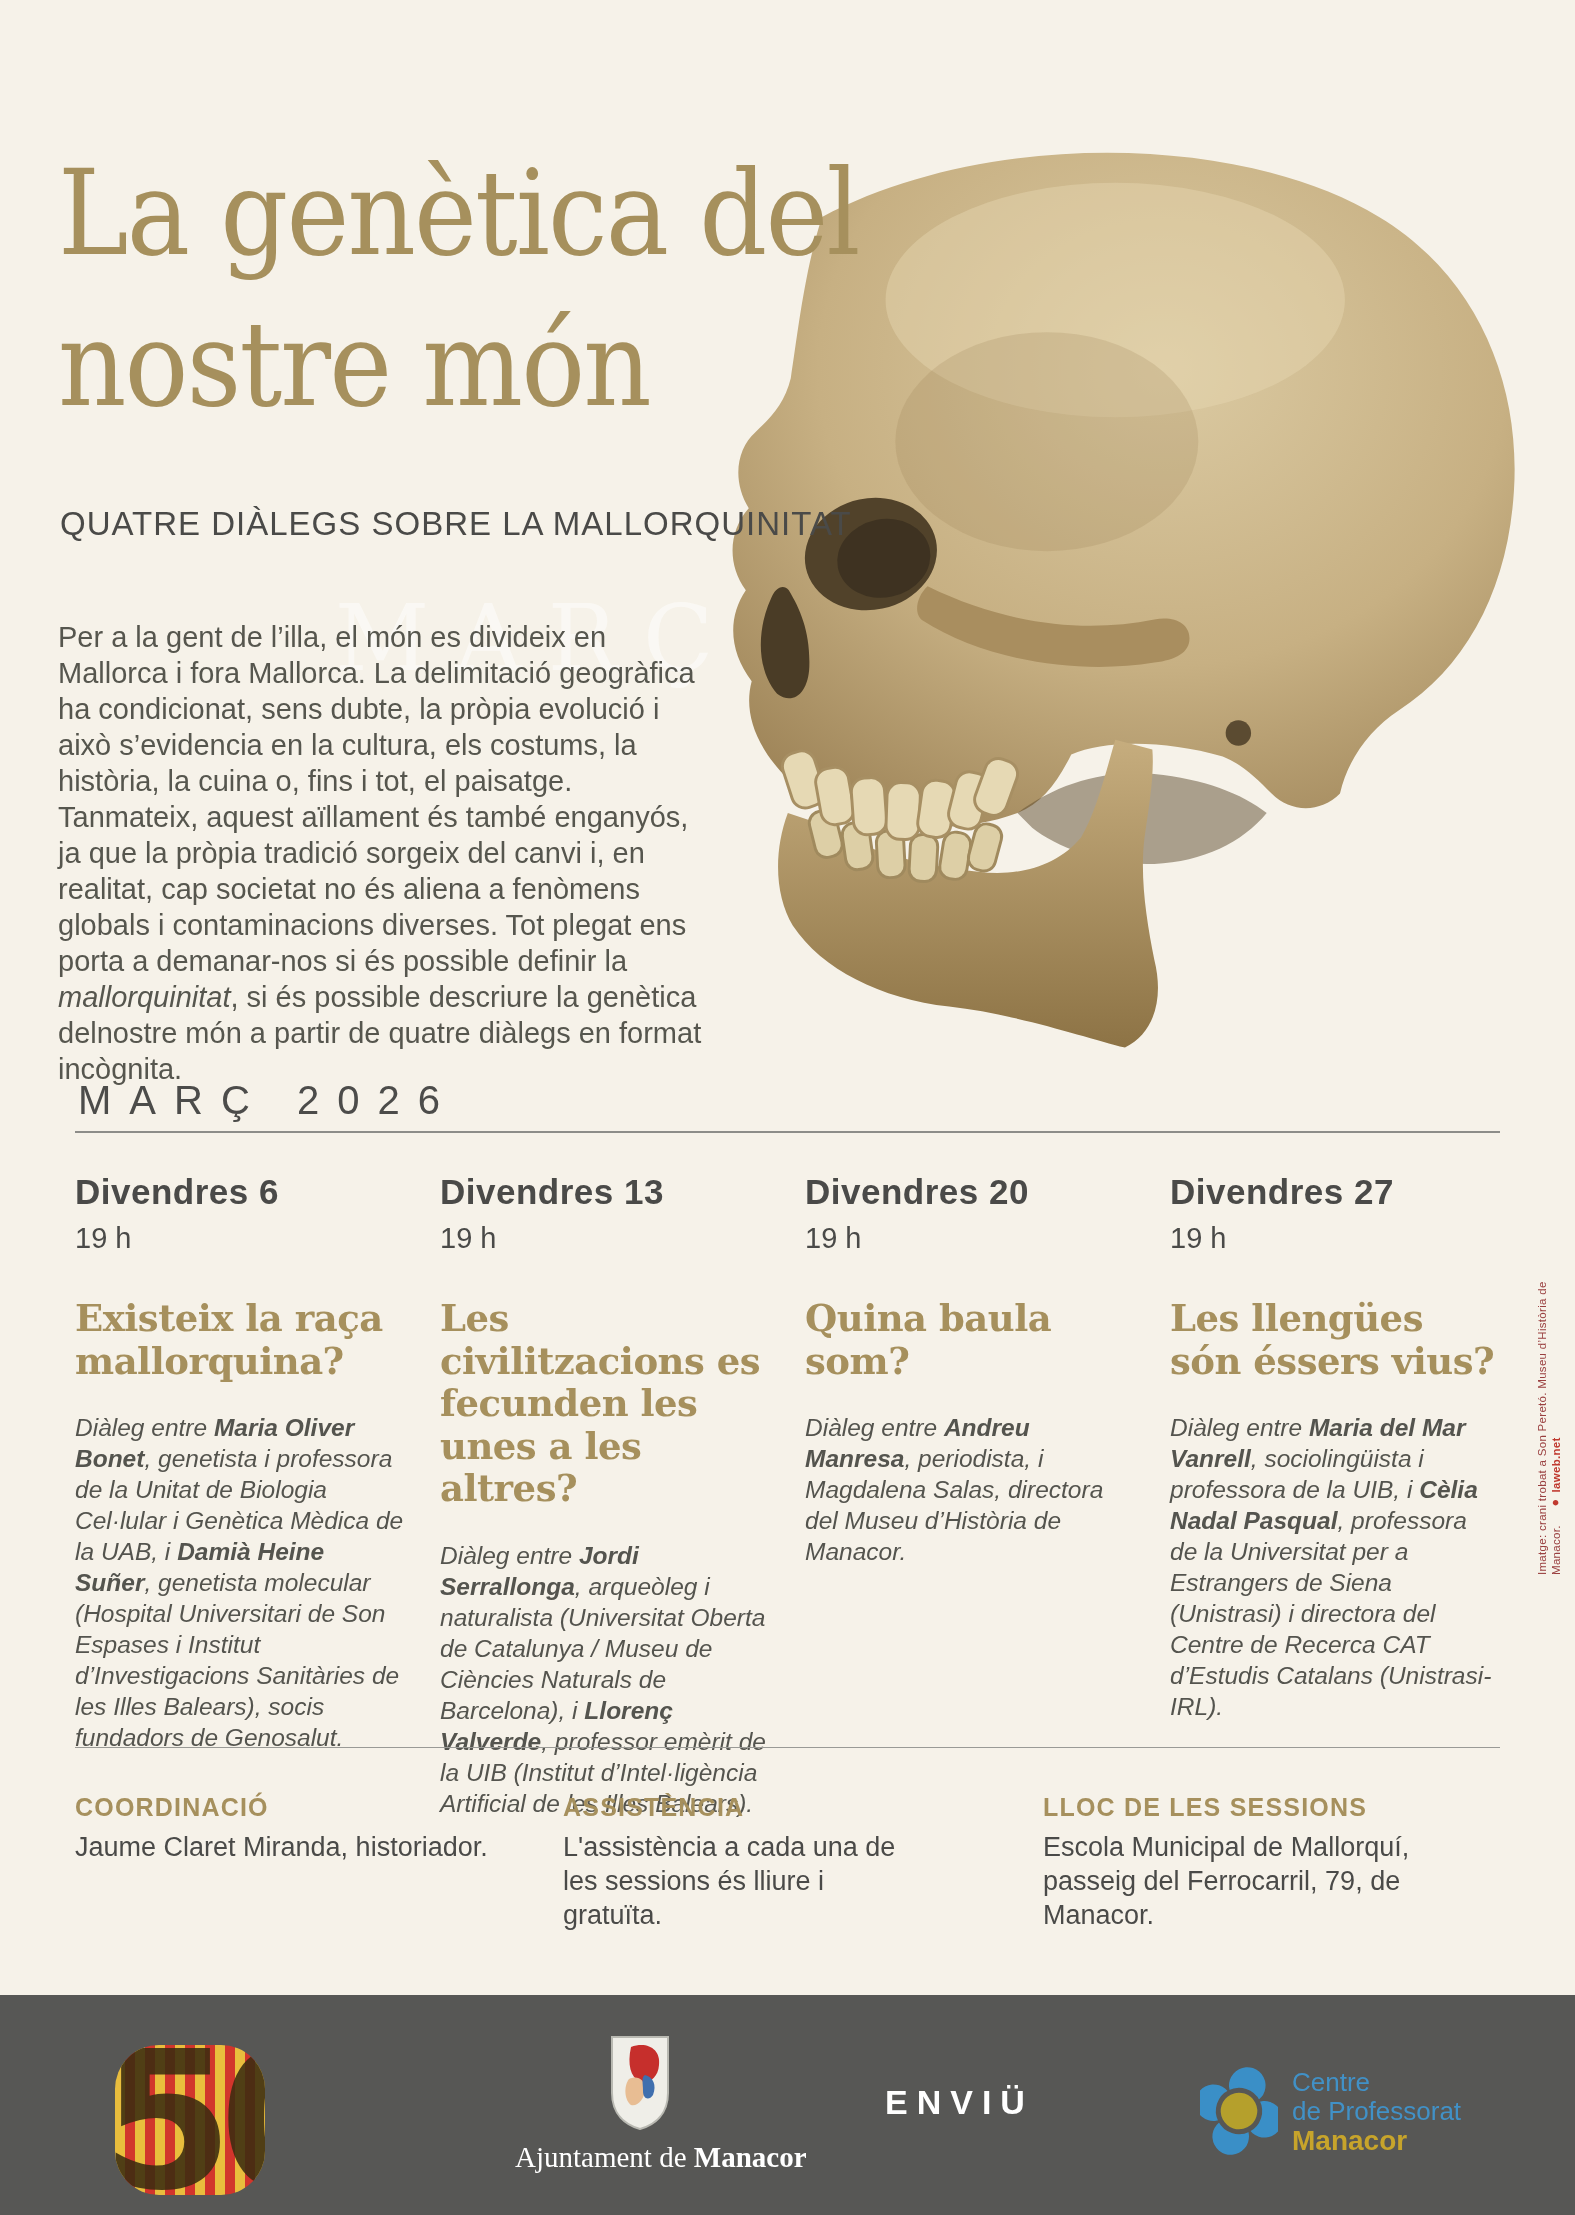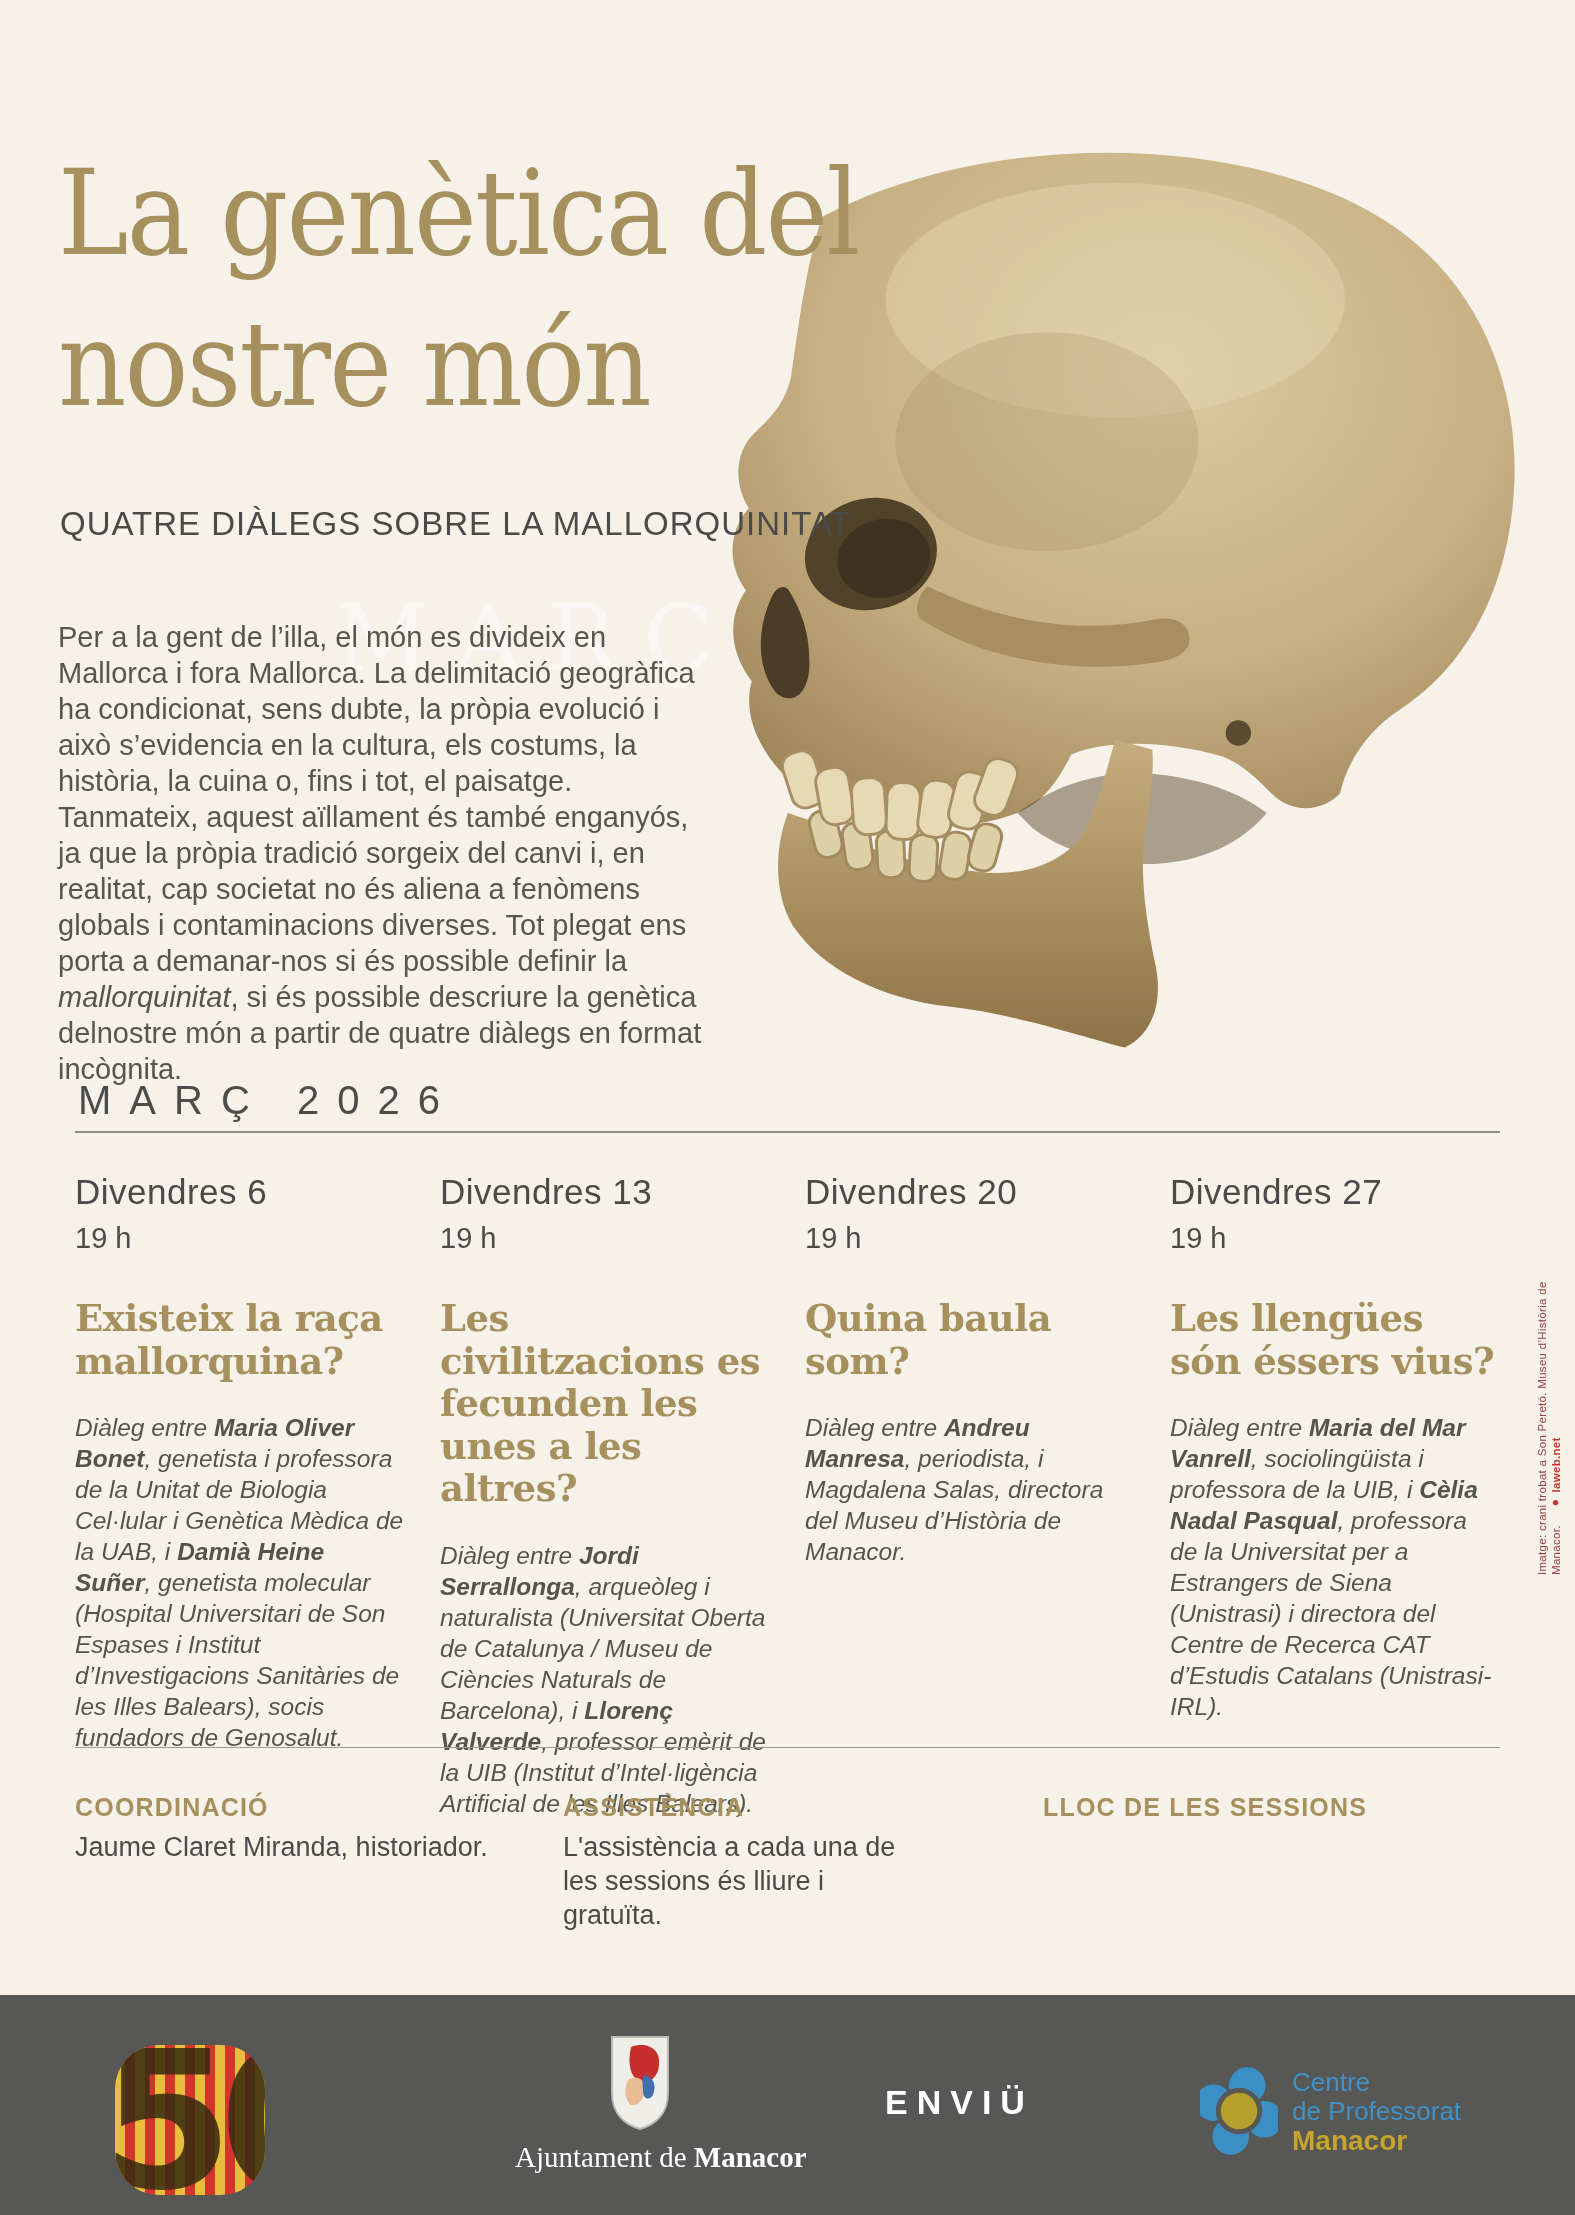--- a/index.html
+++ b/index.html
@@ -20,21 +20,21 @@
   .intro{position:absolute;left:58px;top:590px;width:652px;font-size:29px;line-height:36px;
          color:#56564e;z-index:3;}
   
   .skull{position:absolute;left:695px;top:128px;width:860px;height:945px;z-index:2;}
   
   .month{position:absolute;left:78px;top:1078px;font-size:40px;letter-spacing:18px;color:#4c4c4a;}
   .rule{position:absolute;left:75px;top:1131px;width:1425px;border-top:2px solid #8d8d89;}
   
   .sessions{position:absolute;left:75px;top:1172px;width:1425px;display:grid;
             grid-template-columns:repeat(4,330px);column-gap:35px;}
-  .s-day{font-size:35px;font-weight:normal;color:#4a4a48;letter-spacing:.5px;}
+  .s-day{font-size:35px;font-weight:bold;color:#4a4a48;letter-spacing:.5px;}
   .s-time{font-size:29px;color:#4a4a48;margin-top:10px;}
   .s-question{font-family:"DejaVu Serif",serif;font-weight:bold;font-size:37px;line-height:1.15;
               color:#a6905d;margin-top:42px;letter-spacing:-.5px;}
   .s-desc{font-size:24.5px;line-height:31px;font-style:italic;color:#54544e;margin-top:30px;}
   
   .info-rule{position:absolute;left:75px;top:1747px;width:1425px;border-top:1.5px solid #9a9a96;}
   .info{position:absolute;left:75px;top:1793px;width:1425px;display:grid;
         grid-template-columns:488px 480px 457px;}
   .info h4{margin:0 0 8px 0;font-size:25px;letter-spacing:1.2px;color:#a6905d;}
   .info p{margin:0;font-size:27px;line-height:34px;color:#4a4a48;max-width:440px;}
@@ -187,20 +187,21 @@
     <div>
       <h4>COORDINACIÓ</h4>
       <p style="max-width:420px;">Jaume Claret Miranda, historiador.</p>
     </div>
     <div>
       <h4>ASSISTÈNCIA</h4>
       <p style="max-width:345px;">L'assistència a cada una de les sessions és lliure i gratuïta.</p>
     </div>
     <div>
       <h4>LLOC DE LES SESSIONS</h4>
+      <p style="max-width:450px;">Escola Municipal de Mallorquí, passeig del Ferrocarril, 79, de Manacor.</p>
     </div>
   </div>
 
   <div class="credit">
     <span>Imatge: crani trobat a Son Peretó. Museu d’Història de Manacor.</span>
     <span>&nbsp;&nbsp;</span>
     <span class="dot">●</span>
     <span class="brand">laweb.net</span>
   </div>
 

